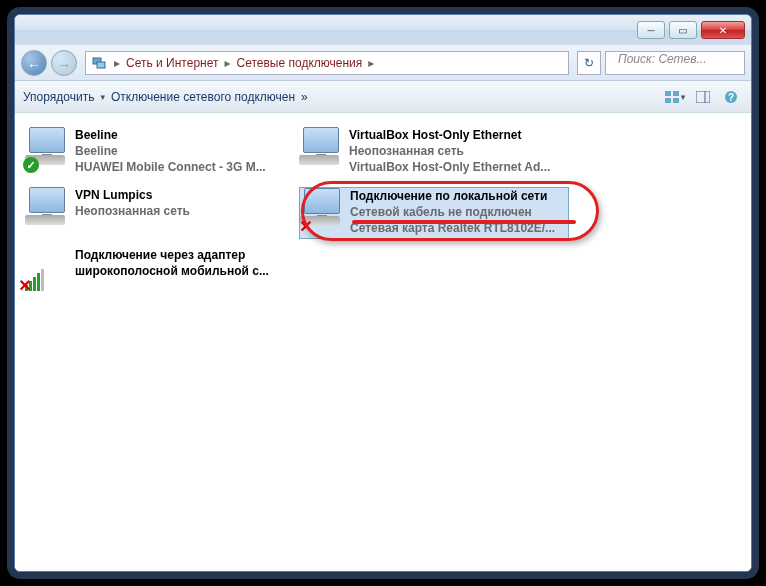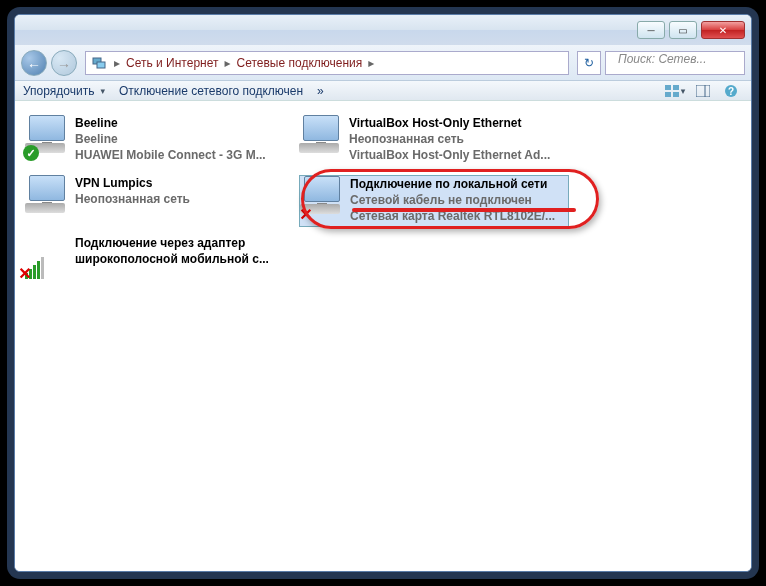--- a/index.html
+++ b/index.html
@@ -10,21 +10,21 @@
 .winbtn.close { width: 44px; background: linear-gradient(#f2a0a0,#d84040 49%,#c02020 50%,#e05050); border-color: #a03030; color: #fff; }
 .navbar { height: 36px; background: linear-gradient(#eef4fa,#dde8f4); display: flex; align-items: center; padding: 0 6px; border-bottom: 1px solid #bcd; gap: 4px; }
 .navbtn { width: 26px; height: 26px; border-radius: 50%; border: 1px solid #8ab; background: radial-gradient(circle at 30% 30%,#a8c8e8,#5080b0); display: flex; align-items: center; justify-content: center; color: #fff; font-size: 14px; cursor: pointer; }
 .navbtn.fwd { background: radial-gradient(circle at 30% 30%,#d8e8f4,#b0c8dc); color: #999; }
 .breadcrumb { flex: 1; height: 24px; border: 1px solid #aac; background: #fff; display: flex; align-items: center; padding: 0 4px; margin: 0 4px; }
 .bc-icon { width: 18px; height: 18px; margin-right: 4px; display:flex; align-items:center; justify-content:center; }
 .bc-seg { padding: 0 4px; color: #7f1d1d; cursor: pointer; }
 .bc-arrow { color: #666; padding: 0 2px; }
 .refresh { width: 24px; height: 24px; border: 1px solid #aac; background: #fff; display: flex; align-items: center; justify-content: center; color: #2060a0; cursor: pointer; }
 .searchbox { width: 140px; height: 24px; border: 1px solid #aac; background: #fff; display: flex; align-items: flex-start; padding: 0 12px; color: #888; font-style: italic; }
-.toolbar { height: 20px; background: linear-gradient(#f4f8fc,#e0e8f0); display: flex; align-items: center; padding: 0 8px; border-bottom: 1px solid #cdd; gap: 14px; }
+.toolbar { height: 32px; background: linear-gradient(#f4f8fc,#e0e8f0); display: flex; align-items: center; padding: 0 8px; border-bottom: 1px solid #cdd; gap: 6px; }
 .tbtn { color: #1a3a6a; cursor: pointer; display: flex; align-items: center; gap: 4px; }
 .tdrop::after { content: "▾"; font-size: 9px; color: #456; margin-left: 2px; }
 .spacer { flex: 1; }
 .viewbtns { display: flex; gap: 4px; }
 .iconbtn { width: 24px; height: 20px; border: 1px solid transparent; display: flex; align-items: center; justify-content: center; color: #356; cursor: pointer; }
 .content { flex: 1; background: #fff; padding: 10px 8px; display: flex; flex-wrap: wrap; align-content: flex-start; position: relative; }
 .conn-item { width: 270px; height: 52px; display: flex; margin: 4px 2px; cursor: pointer; }
 .ci-icon { width: 44px; height: 44px; position: relative; flex-shrink: 0; }
 .monitor { width: 36px; height: 26px; border: 1px solid #6080a0; border-radius: 2px; background: linear-gradient(#c8e0f8,#90b8e0); position: absolute; top: 0; left: 4px; }
 .monitor::after { content: ""; position: absolute; left: 12px; top: 26px; width: 10px; height: 4px; background: #888; }

